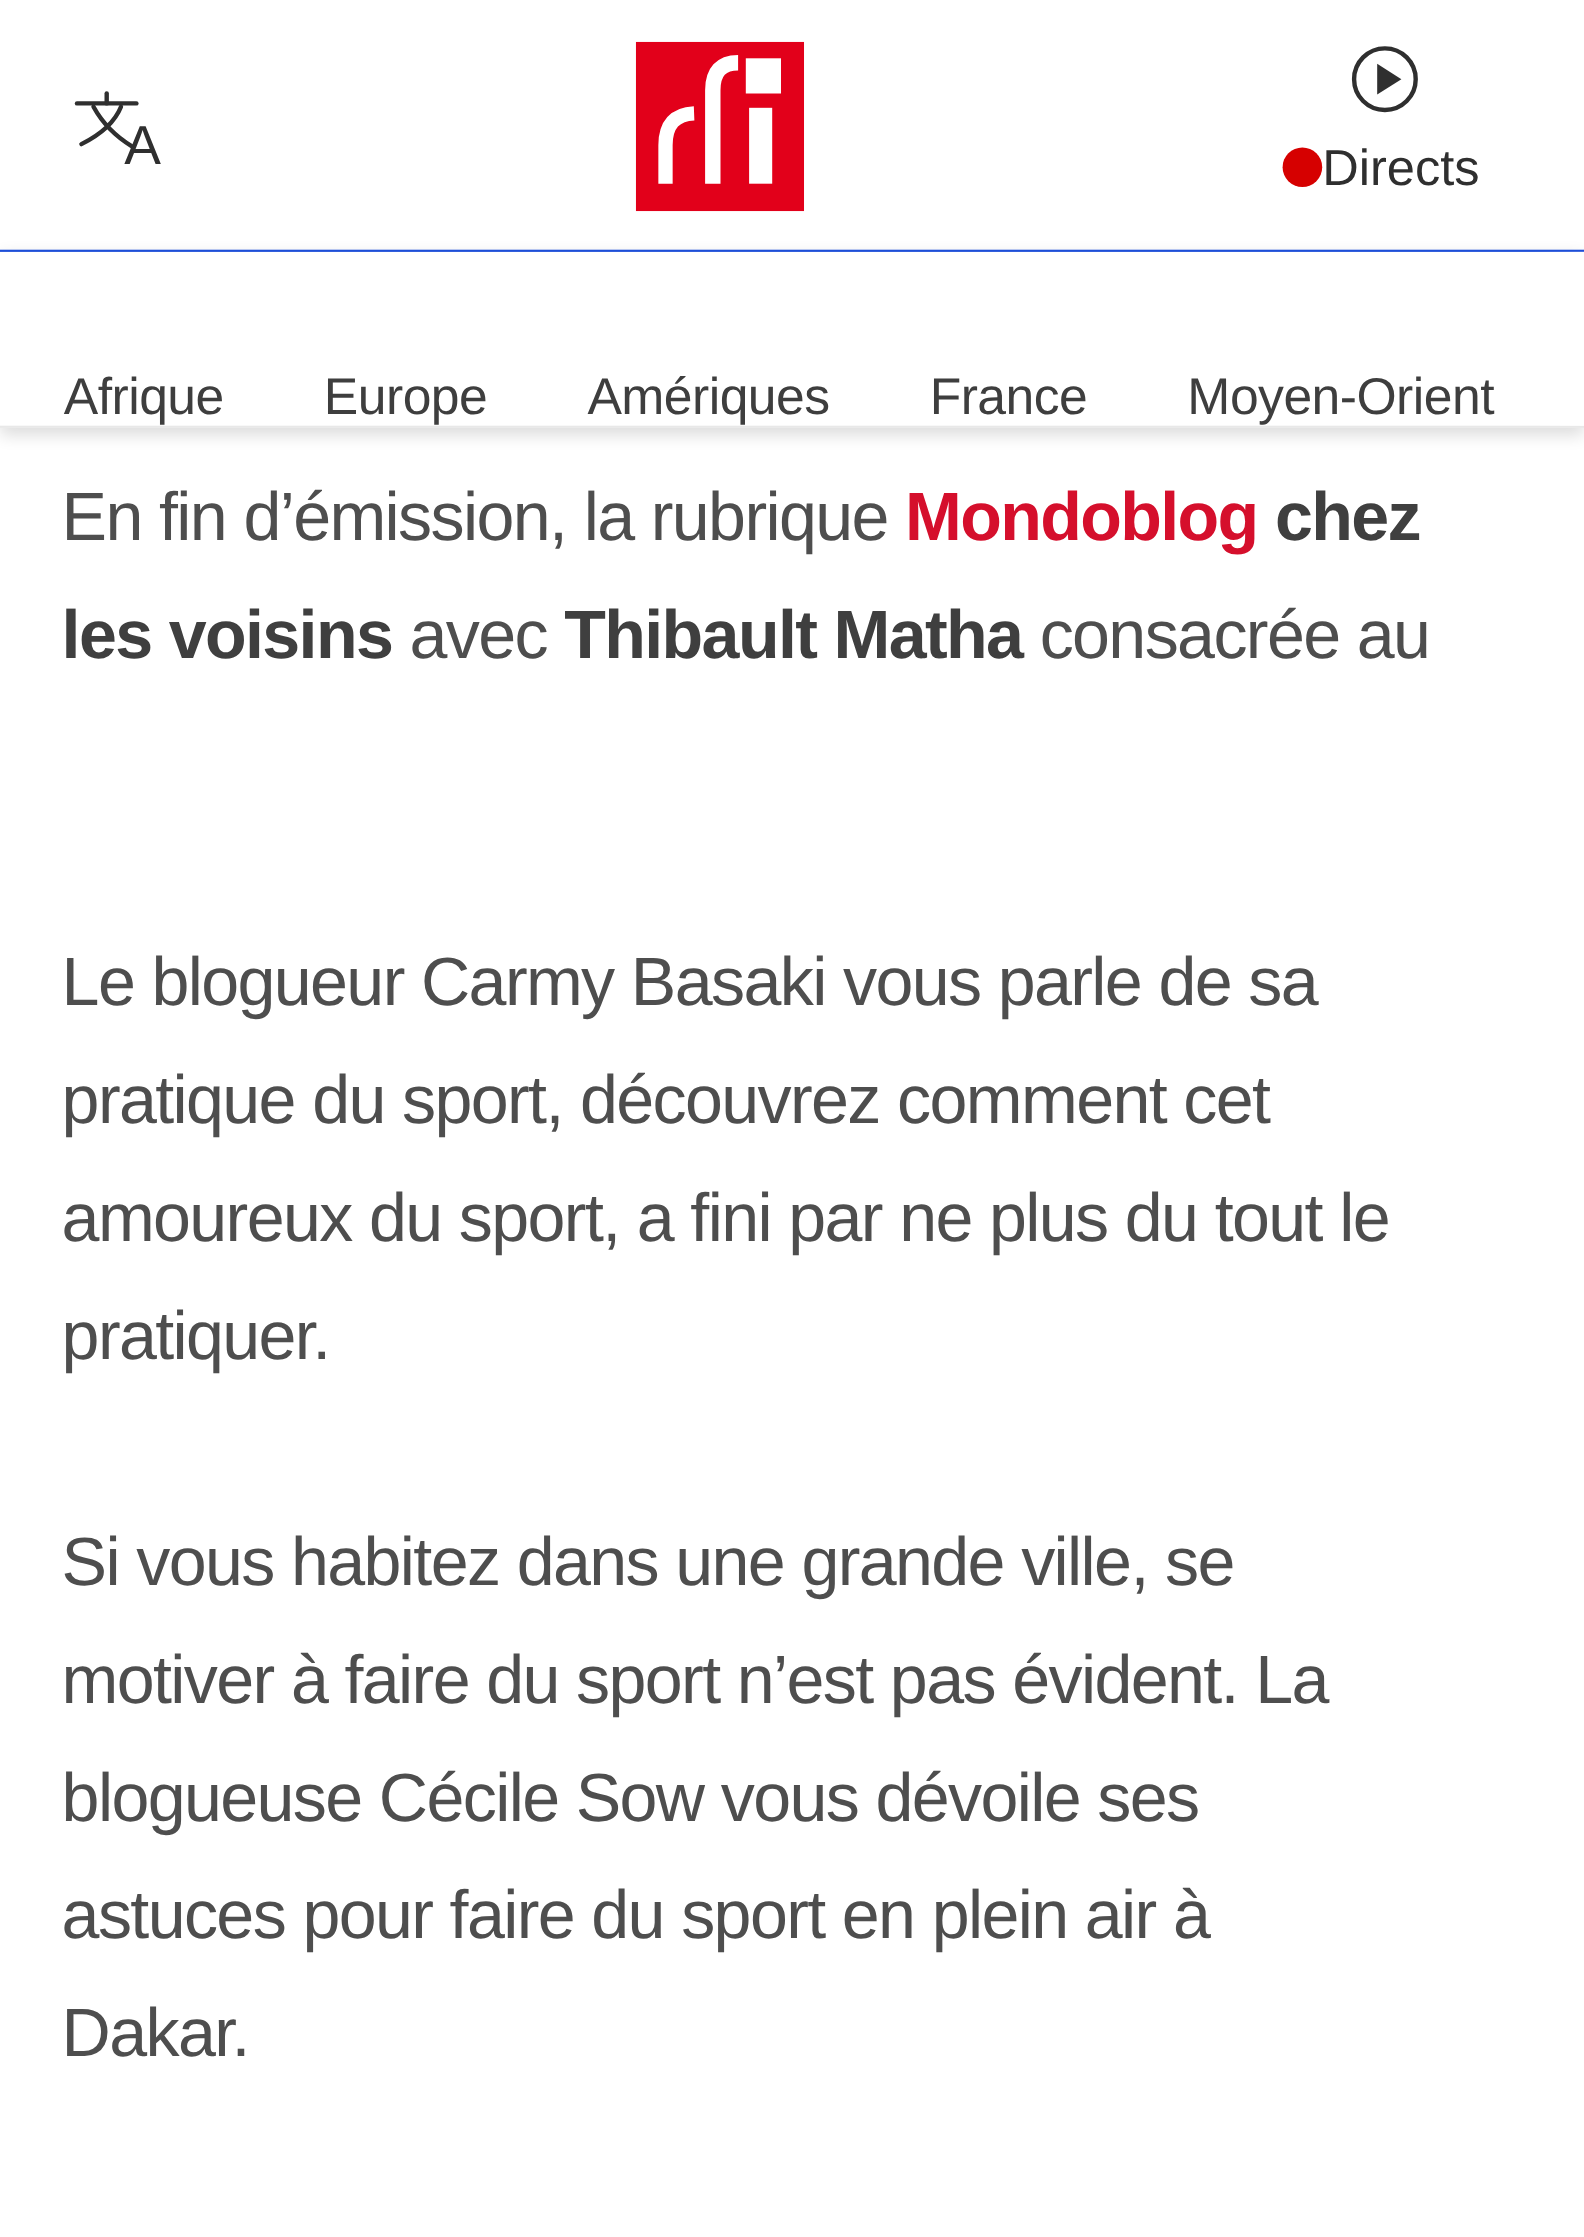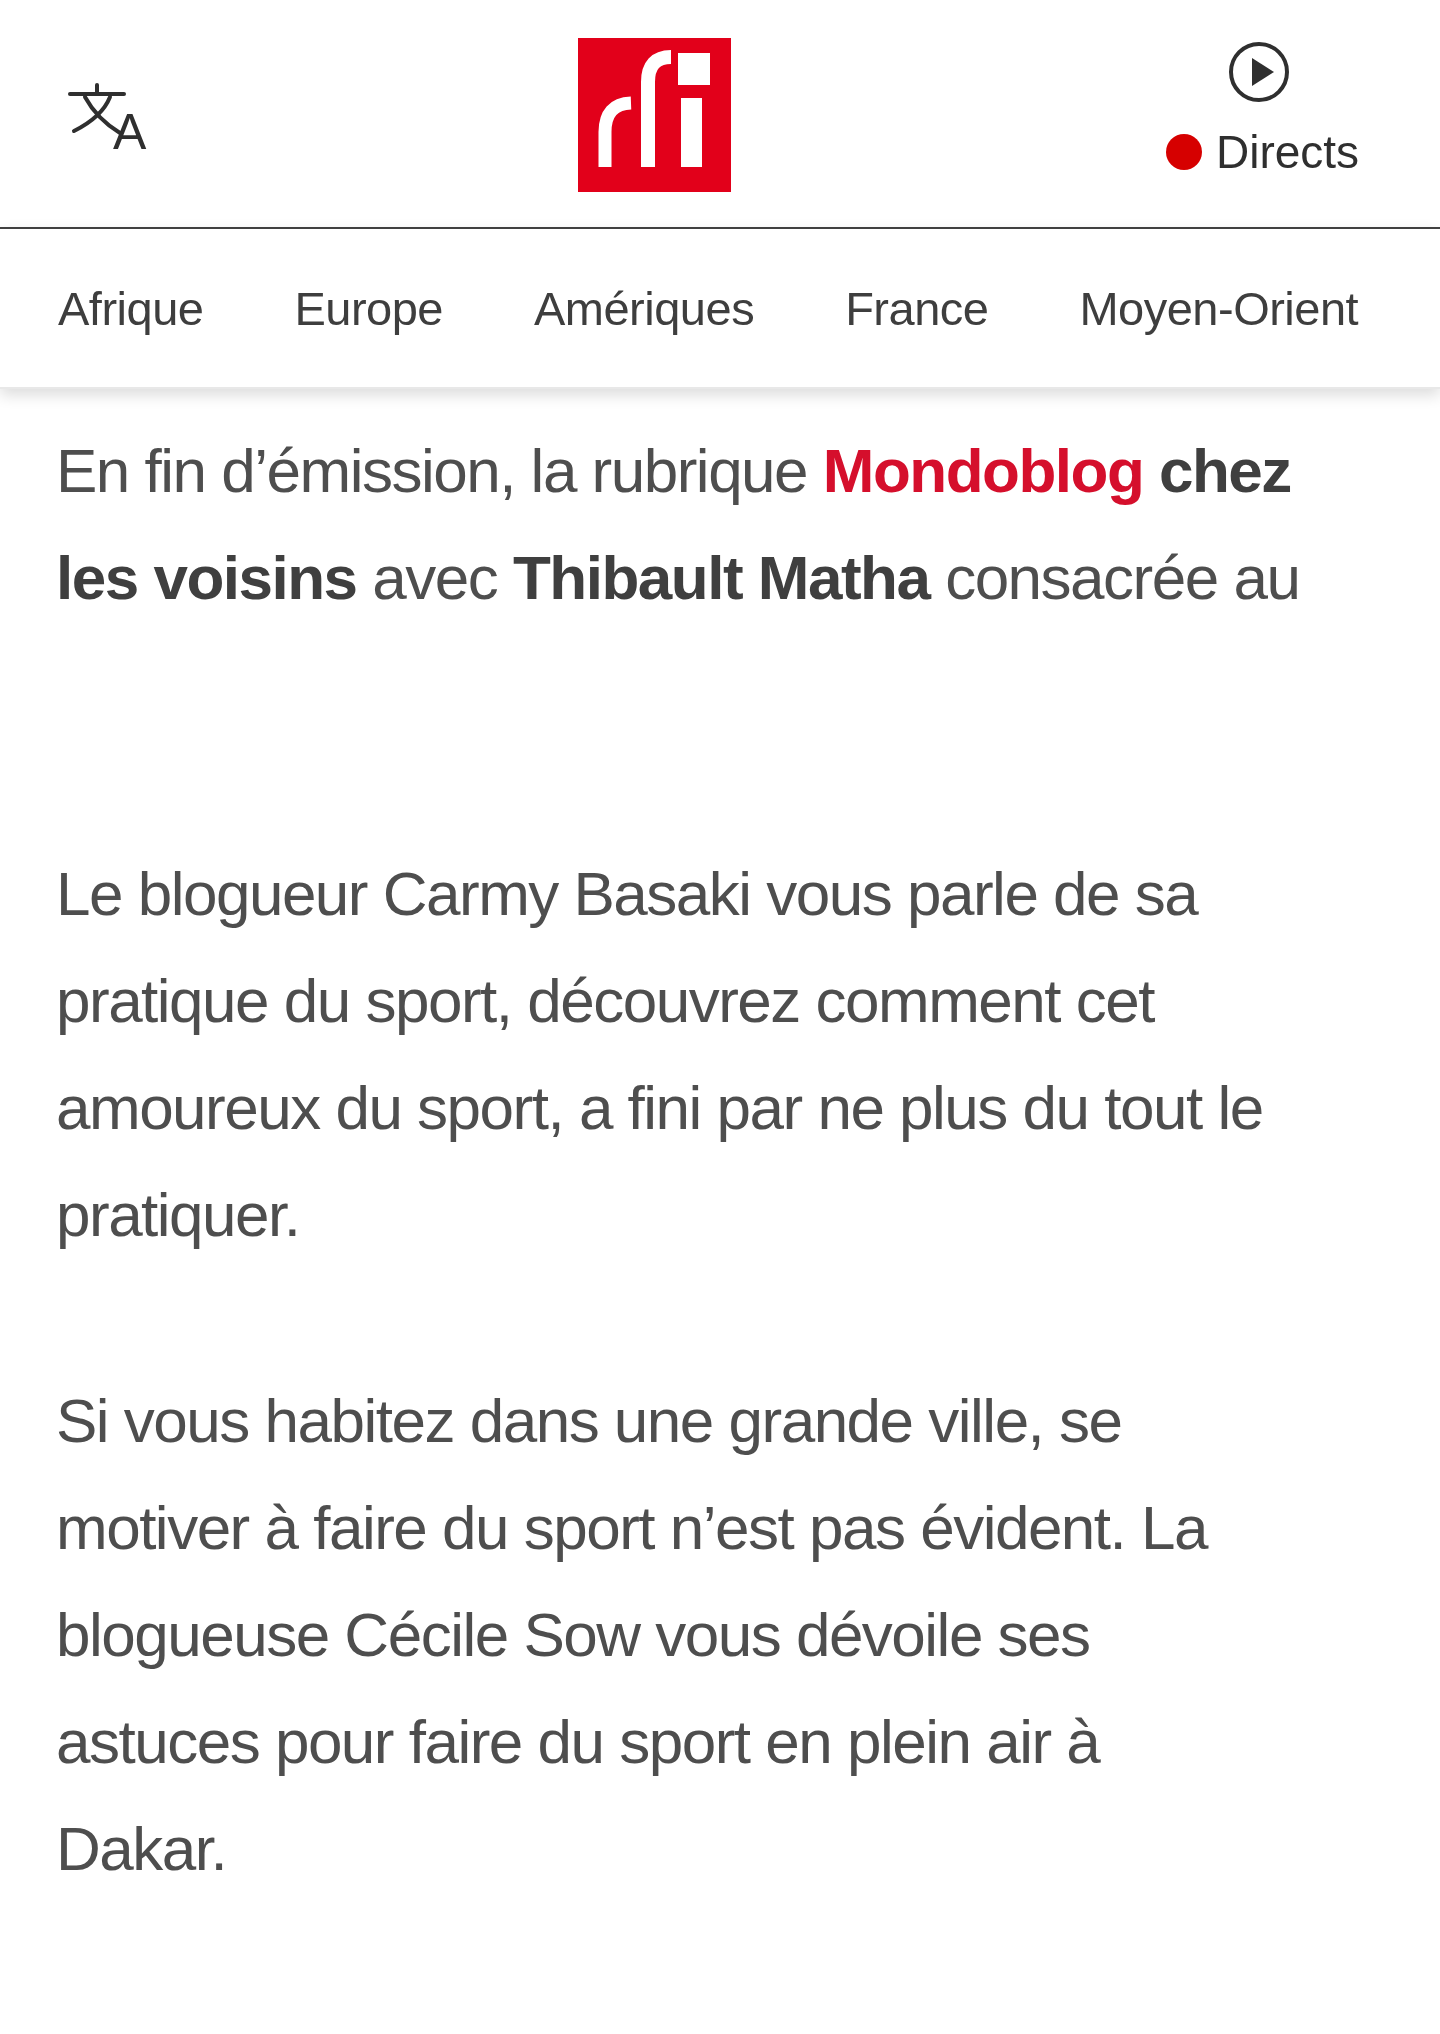--- a/index.html
+++ b/index.html
@@ -5,29 +5,29 @@
   html,body{margin:0;padding:0;}
   body{
     width:1440px;height:2034px;position:relative;overflow:hidden;
     background:#ffffff;font-family:"Liberation Sans",sans-serif;
   }
   
   .header{position:absolute;top:0;left:0;width:1440px;height:227px;background:#fff;}
   .lang-btn{position:absolute;left:66px;top:80px;width:86px;height:72px;cursor:pointer;}
   .logo{position:absolute;left:578px;top:38px;width:153px;height:154px;display:block;}
   .play-btn{position:absolute;left:1227px;top:40px;width:64px;height:64px;cursor:pointer;}
-  .directs{position:absolute;left:1166px;top:129px;height:46px;display:flex;align-items:center;gap:14px;cursor:pointer;}
+  .directs{position:absolute;left:1166px;top:129px;height:46px;display:flex;align-items:center;cursor:pointer;}
   .directs .dot{width:36px;height:36px;border-radius:50%;background:#d60000;}
   .directs .lbl{font-size:46px;line-height:46px;color:#2f2f2f;}
   
   .nav{
     position:absolute;top:227px;left:0;width:1440px;height:162px;background:#fff;
-    border-top:2px solid #404040;border-bottom:2px solid #e8e8e8;
+    border-top:2px solid #1d4ed8;border-bottom:2px solid #e8e8e8;
     box-shadow:0 6px 14px rgba(0,0,0,.14);
-    display:flex;align-items:center;gap:91px;padding-left:58px;
+    display:flex;align-items:flex-end;gap:91px;padding-left:58px;
     box-sizing:border-box;overflow:hidden;white-space:nowrap;
   }
   .nav-item{font-size:47px;color:#3e3e3e;letter-spacing:-0.5px;flex:0 0 auto;cursor:pointer;}
   .nav-fade{position:absolute;top:229px;right:0;width:46px;height:158px;
     background:linear-gradient(to left,#ffffff,rgba(255,255,255,0));pointer-events:none;}
   
   .content{position:absolute;top:389px;left:0;width:1440px;box-sizing:border-box;
     padding:28px 12px 0 56px;}
   p.para{margin:0;}
   p.para:nth-of-type(1){margin-bottom:209px;}

